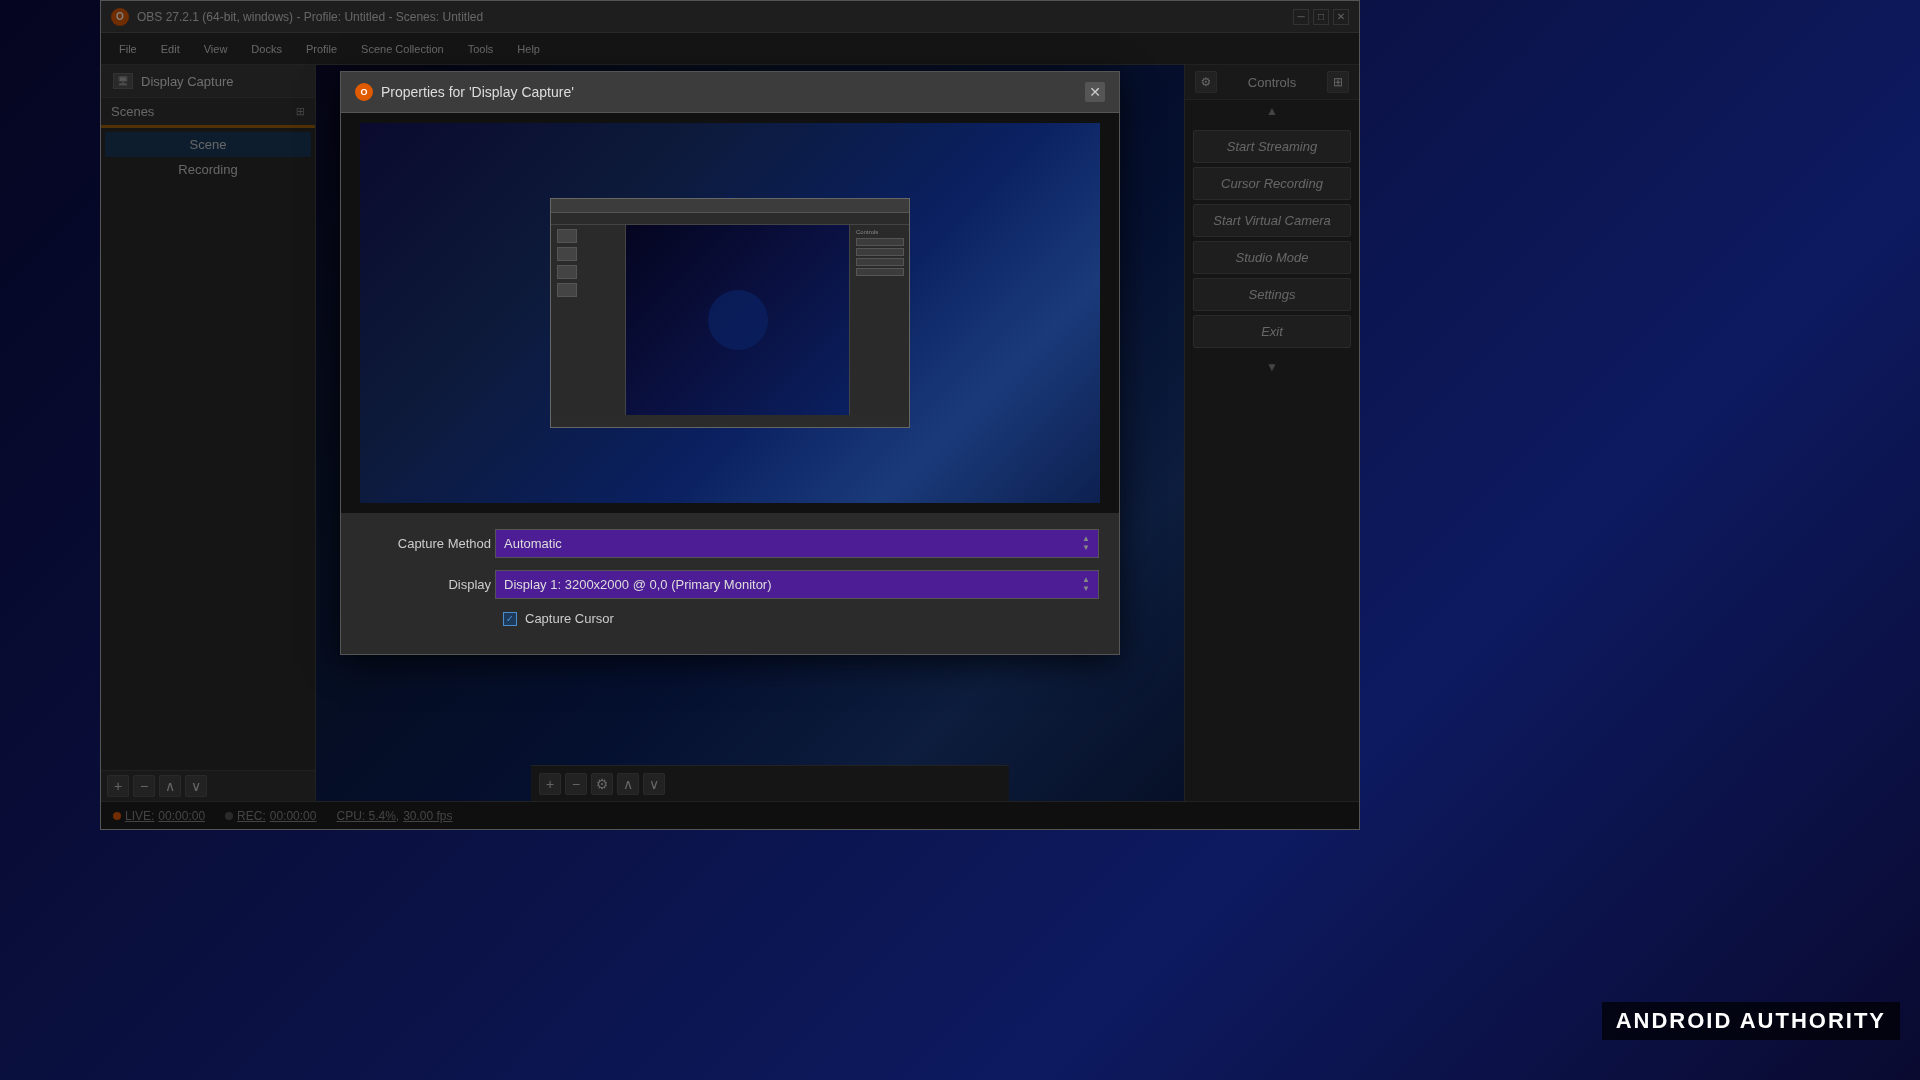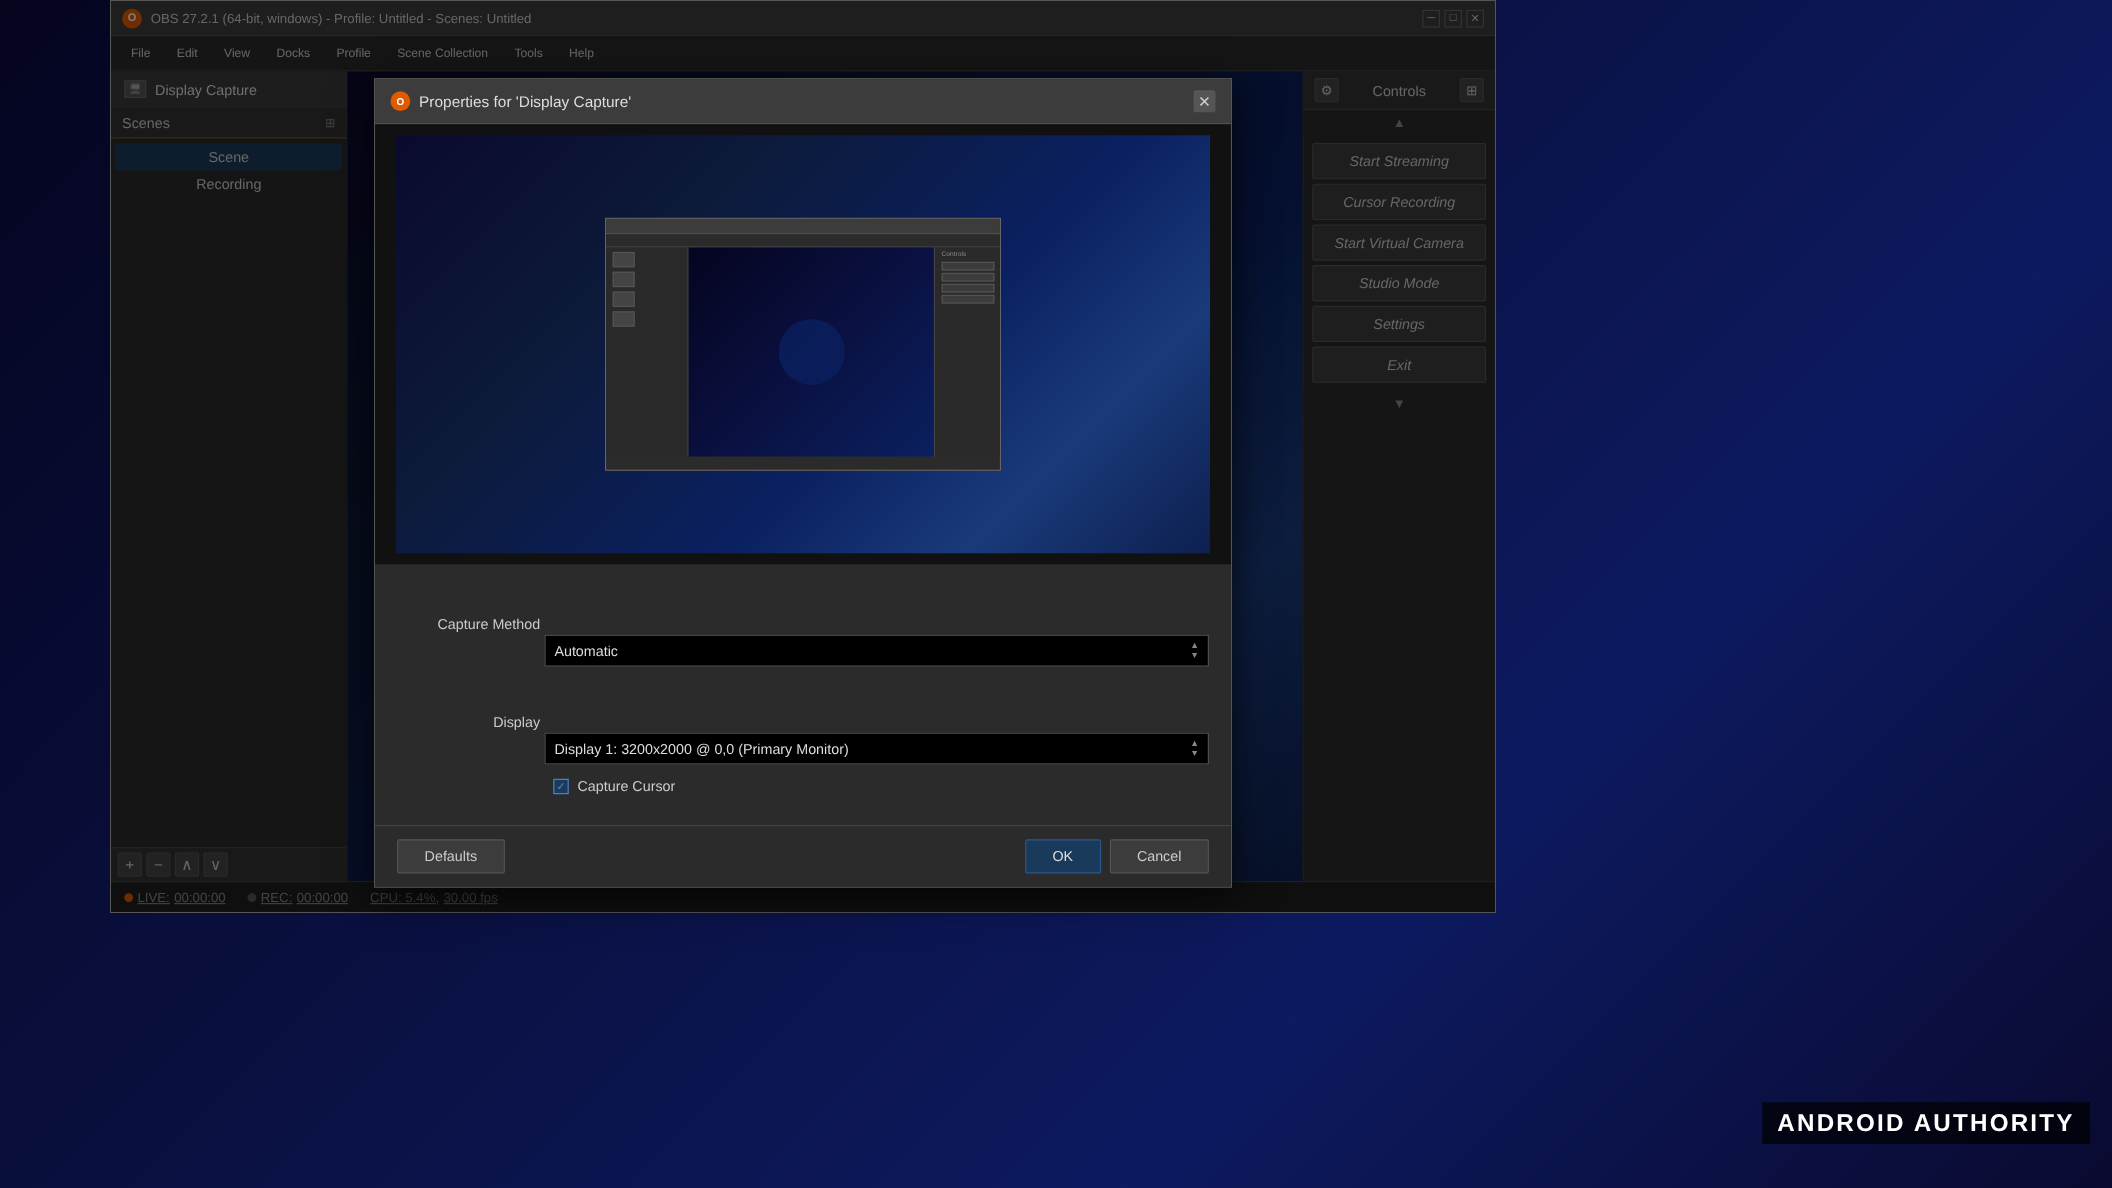--- a/index.html
+++ b/index.html
@@ -120,21 +120,21 @@
       flex: 1;
       display: flex;
       flex-direction: column;
     }
     .panel-header {
       display: flex;
       align-items: center;
       justify-content: space-between;
       padding: 6px 10px;
       background: #333;
-      border-bottom: 1px solid #a16207;
+      border-bottom: 3px solid #a16207;
     }
     .panel-title { color: #ccc; font-size: 13px; }
     .panel-icon { color: #888; font-size: 11px; cursor: pointer; }
 
     .scene-list {
       flex: 1;
       background: #2a2a2a;
       padding: 4px;
     }
     .scene-item {
@@ -370,27 +370,26 @@
       width: 130px;
       color: #ccc;
       text-align: right;
       font-size: 13px;
       flex-shrink: 0;
     }
     .form-control {
       flex: 1;
       display: flex;
       align-items: center;
-      background: #000000;
+      background: #4c1d95;
       border: 1px solid #555;
       padding: 5px 8px;
       color: #ddd;
       font-size: 13px;
       position: relative;
-      margin-top: 48px;
     }
     .form-control-text { flex: 1; }
     .form-control-arrow {
       display: flex; flex-direction: column; gap: 1px;
       margin-left: 8px;
     }
     .form-control-arrow span {
       font-size: 8px; color: #888; line-height: 1;
     }
     .checkbox-row {
@@ -683,27 +682,20 @@
             </div>
           </div>
         </div>
 
         <div class="checkbox-row">
           <div class="checkbox">✓</div>
           <span class="checkbox-label">Capture Cursor</span>
         </div>
       </div>
 
-      <div class="dialog-footer">
-        <button class="dialog-btn">Defaults</button>
-        <div class="dialog-footer-right">
-          <button class="dialog-btn primary">OK</button>
-          <button class="dialog-btn">Cancel</button>
-        </div>
-      </div>
 
     </div>
   </div>
 
 </div>
 
 <div class="watermark">
   <div class="watermark-text">ANDROID AUTHORITY</div>
 </div>
 

